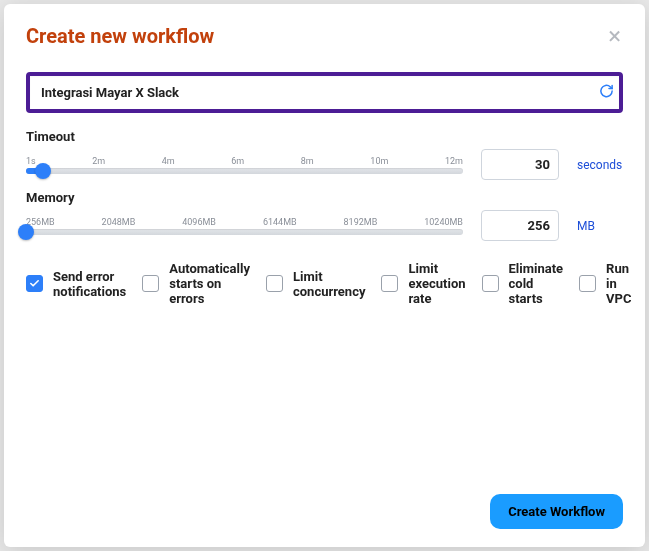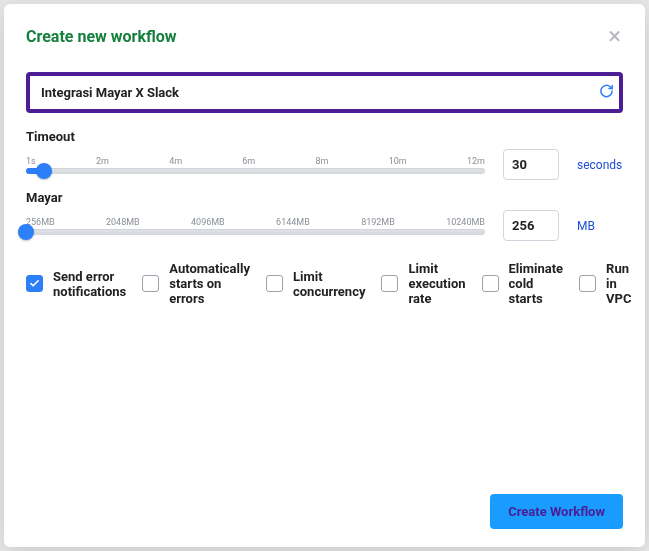--- a/index.html
+++ b/index.html
@@ -1,43 +1,43 @@
 <!DOCTYPE html>
 <html><head>
 <meta charset="utf-8">
 <style>
   *{box-sizing:border-box;margin:0;padding:0;font-family:-apple-system,BlinkMacSystemFont,"Segoe UI",Roboto,Helvetica,Arial,sans-serif}
   body{background:#e9e9e9;width:649px;height:551px;overflow:hidden;position:relative}
   .modal{position:absolute;inset:4px;background:#fff;border-radius:6px;box-shadow:0 4px 24px rgba(0,0,0,.15);padding:18px 22px 18px 22px;display:flex;flex-direction:column}
   .modal-header{display:flex;align-items:center;justify-content:space-between;margin-bottom:22px}
-  .modal-title{font-size:16px;font-weight:700;color:#15803d}
+  .modal-title{font-size:20px;font-weight:700;color:#c2410c}
   .close-btn{font-size:24px;color:#b5b9bf;cursor:pointer;line-height:1;padding:2px}
   .section-label{font-size:13px;font-weight:700;color:#222;margin-bottom:5px}
   .name-group{margin-bottom:16px}
   .name-input-wrap{position:relative}
   .name-input{width:100%;border:4px solid #4c1d95;border-radius:4px;padding:9px 34px 9px 11px;font-size:13px;font-weight:700;color:#222;outline:none;box-shadow:inset 0 1px 2px rgba(0,0,0,.03)}
   .refresh-ic{position:absolute;right:9px;top:50%;transform:translateY(-50%);color:#2d7ff9;cursor:pointer}
   .slider-group{margin-bottom:10px}
   .slider-row{display:flex;align-items:center;gap:18px}
   .slider-area{flex:1;position:relative;padding-top:12px}
   .ticks{position:absolute;top:0;left:0;right:0;display:flex;justify-content:space-between;font-size:9px;color:#8a8f98}
   .track{position:relative;height:6px;background:linear-gradient(#e3e6ea,#d3d7dc);border-radius:3px;box-shadow:inset 0 1px 1px rgba(0,0,0,.08)}
   .fill{position:absolute;left:0;top:0;bottom:0;background:#2d7ff9;border-radius:3px}
   .thumb{position:absolute;top:50%;width:16px;height:16px;background:#2d7ff9;border-radius:50%;transform:translate(-50%,-50%);box-shadow:0 1px 2px rgba(0,0,0,.25);cursor:grab}
-  .num-input{width:56px;border:1px solid #cfd5dd;border-radius:4px;padding:7px 8px;font-size:13px;font-weight:700;color:#222;outline:none}
+  .num-input{width:78px;border:1px solid #cfd5dd;border-radius:4px;padding:7px 8px;text-align:right;font-size:13px;font-weight:700;color:#222;outline:none}
   .unit{font-size:12px;color:#1d4ed8;min-width:46px}
   .opts{margin-top:10px;display:flex;flex-direction:row;gap:16px}
   .opt{display:flex;align-items:center;gap:10px;cursor:pointer}
   .chk{width:17px;height:17px;border:1.5px solid #9aa1ab;border-radius:3px;display:flex;align-items:center;justify-content:center;flex-shrink:0}
   .chk.on{background:#2d7ff9;border-color:#2d7ff9}
   .chk.on svg{display:block}
   .chk svg{display:none}
   .opt-label{font-size:13px;font-weight:700;color:#222}
   .footer{margin-top:auto;display:flex;justify-content:flex-end;padding-top:14px}
-  .primary-btn{background:#1a9cff;color:#4c1d95;border:none;border-radius:4px;padding:10px 18px;font-size:13px;font-weight:700;cursor:pointer}
+  .primary-btn{background:#1a9cff;color:#000000;border:none;border-radius:10px;padding:10px 18px;font-size:13px;font-weight:700;cursor:pointer}
 </style>
 </head>
 <body>
 
 <div class="modal">
 
   <div class="modal-header">
     <h1 class="modal-title">Create new workflow</h1>
     <div class="close-btn">×</div>
   </div>
@@ -71,21 +71,21 @@
             <div class="fill" id="timeout-fill" style="width: 4%;"></div>
             <div class="thumb" id="timeout-thumb" style="left: 4%;"></div>
           </div>
       </div>
       <input class="num-input" value="30" style="">
       <span class="unit">seconds</span>
     </div>
   </div>
 
   <div class="slider-group">
-    <div class="section-label">Mayar</div>
+    <div class="section-label">Memory</div>
     <div class="slider-row">
       <div class="slider-area">
         <div class="ticks" id="memory-ticks">
             <span>256MB</span>
             <span>2048MB</span>
             <span>4096MB</span>
             <span>6144MB</span>
             <span>8192MB</span>
             <span>10240MB</span>
           </div>

